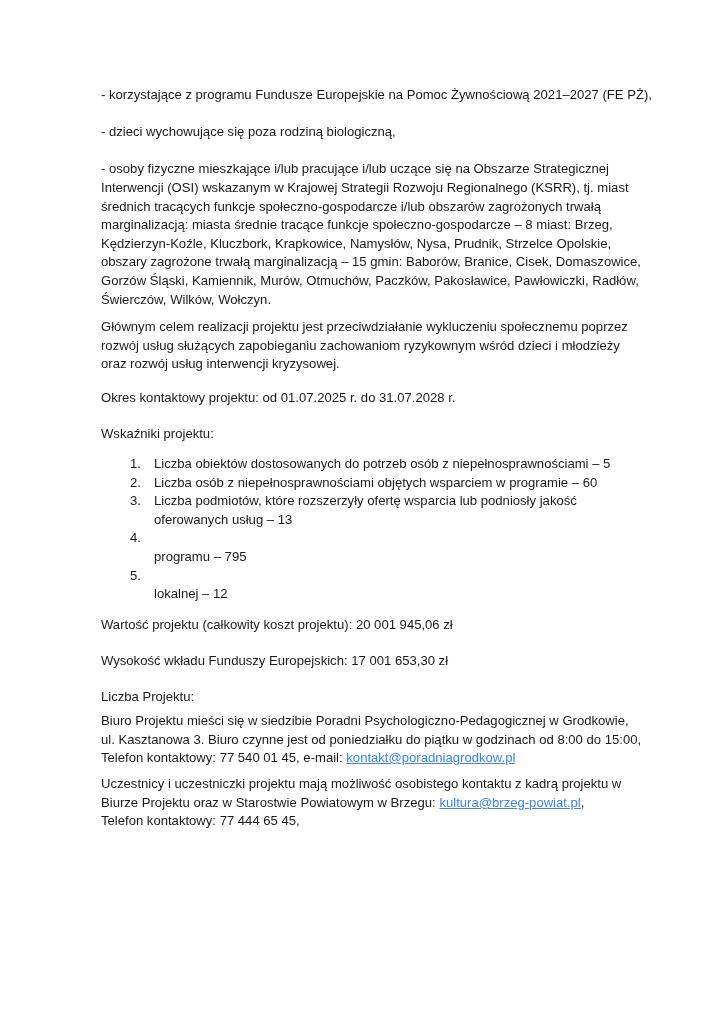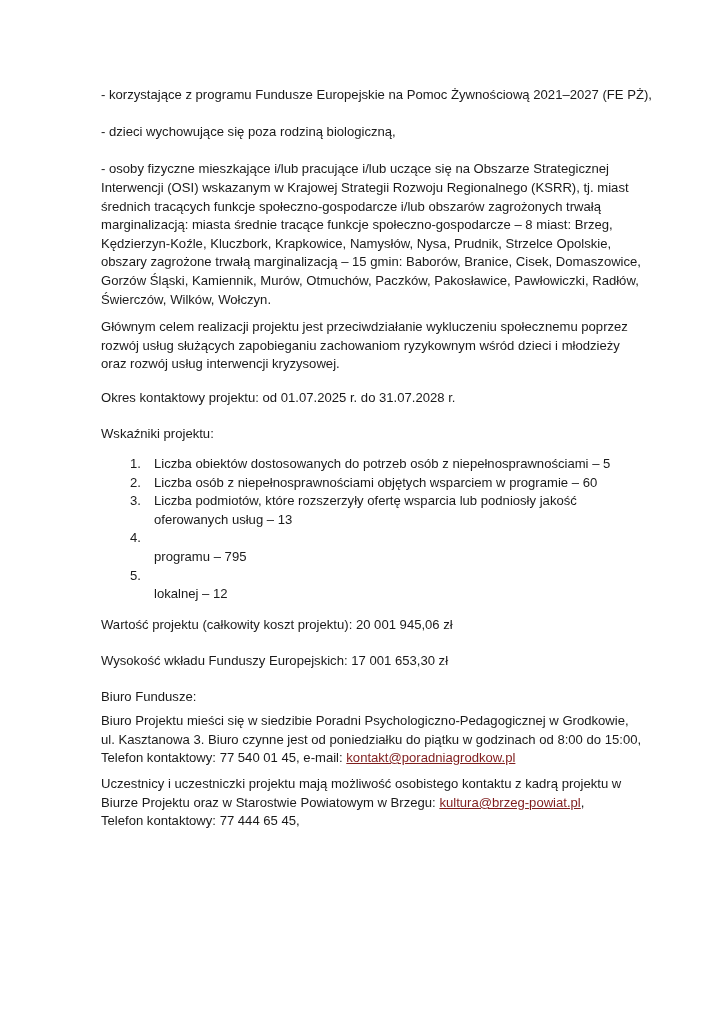--- a/index.html
+++ b/index.html
@@ -6,21 +6,21 @@
     body {
       width: 724px; height: 1024px; position: relative; overflow: hidden;
       font-family: "Liberation Sans", sans-serif;
       color: #1a1a1a;
       font-size: 13.1px;
       line-height: 18.6px;
     }
     .page { position: absolute; left: 85px; top: 0; width: 570px; }
     .p { position: absolute; left: 16px; margin: 0; white-space: nowrap; text-align: center; }
     .b { font-weight: normal; }
-    .link { color: #7f1d1d; }
+    .link { color: #3b82f6; }
     ol.ind { position: absolute; left: 45px; top: 455px; margin: 0; padding: 0; list-style: none; width: 520px; }
     ol.ind li { position: relative; padding-left: 24px; white-space: nowrap; }
     ol.ind li .num { position: absolute; left: 0; top: 0; }
   </style>
 </head>
 <body>
 
 <div class="page">
 
   <p class="p" style="top:86px">- korzystające z programu Fundusze Europejskie na Pomoc Żywnościową 2021–2027 (FE PŻ),</p>
@@ -68,21 +68,21 @@
     </li>
     <li>
       <span class="num">5.</span>
       <br>
       <span>lokalnej – </span><span class="b">12</span>
     </li>
   </ol>
 
   <p class="p b" style="top:616px">Wartość projektu (całkowity koszt projektu): 20 001 945,06 zł</p>
   <p class="p b" style="top:652px">Wysokość wkładu Funduszy Europejskich: 17 001 653,30 zł</p>
-  <p class="p b" style="top:688px">Biuro Fundusze:</p>
+  <p class="p b" style="top:688px">Liczba Projektu:</p>
 
   <div>
     <p class="p" style="top:712px">Biuro Projektu mieści się w siedzibie Poradni Psychologiczno-Pedagogicznej w Grodkowie,</p>
     <p class="p" style="top:731px">ul.  Kasztanowa 3. Biuro czynne jest od poniedziałku do piątku w godzinach od 8:00 do 15:00,</p>
     <p class="p" style="top:749px"><span>Telefon kontaktowy: 77 540 01 45, e-mail: </span><a class="link" href="#">kontakt@poradniagrodkow.pl</a></p>
   </div>
 
   <div>
     <p class="p" style="top:775px">Uczestnicy i uczestniczki projektu mają możliwość osobistego kontaktu z kadrą projektu w</p>
     <p class="p" style="top:794px"><span>Biurze Projektu oraz w Starostwie Powiatowym w Brzegu:  </span><a class="link" href="#">kultura@brzeg-powiat.pl</a><span>,</span></p>

